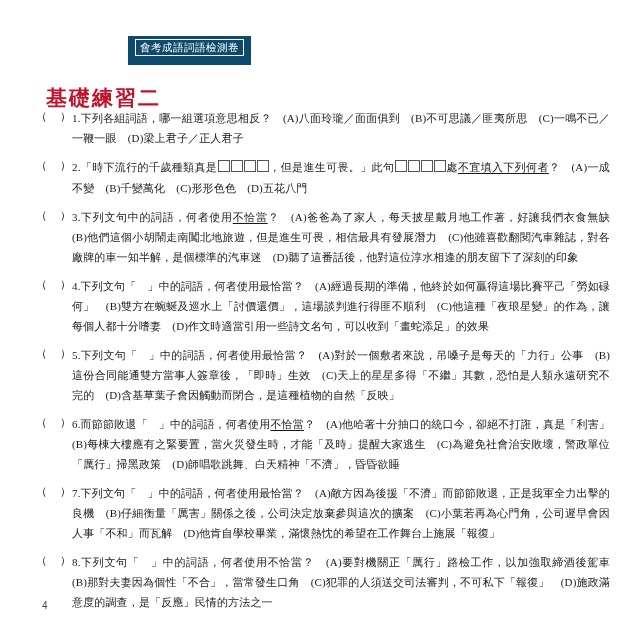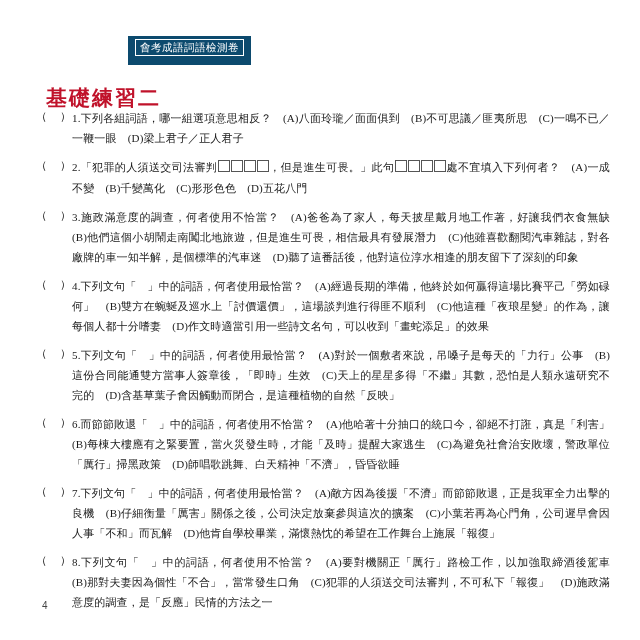--- a/index.html
+++ b/index.html
@@ -78,20 +78,21 @@
     font-size: 11px;
     line-height: 20px;
     text-align: justify;
     text-justify: inter-ideograph;
     letter-spacing: 0.15px;
   }
   .num {
     white-space: nowrap;
   }
   .uline {
+    text-decoration: underline;
     text-underline-offset: 1.5px;
   }
   .blanks {
     display: inline-block;
     vertical-align: -1px;
   }
   .blanks i {
     display: inline-block;
     width: 10px;
     height: 10px;
@@ -120,25 +121,25 @@
 
   <h1 class="title">基礎練習二</h1>
 
   <div class="qlist">
       <div class="q">
         <span class="paren">（　）</span>
         <span class="qbody"><span class="num">1.</span><span>下列各組詞語，哪一組選項意思相反？　(A)八面玲瓏／面面俱到　(B)不可思議／匪夷所思　(C)一鳴不已／一鞭一眼　(D)梁上君子／正人君子</span></span>
       </div>
       <div class="q">
         <span class="paren">（　）</span>
-        <span class="qbody"><span class="num">2.</span><span>「犯罪的人須送交司法審判</span><span class="blanks"><i></i><i></i><i></i><i></i></span><span>，但是進生可畏。」此句</span><span class="blanks"><i></i><i></i><i></i><i></i></span><span>處</span><span class="uline">不宜填入下列何者</span><span>？　(A)一成不變　(B)千變萬化　(C)形形色色　(D)五花八門</span></span>
+        <span class="qbody"><span class="num">2.</span><span>「時下流行的千歲種類真是</span><span class="blanks"><i></i><i></i><i></i><i></i></span><span>，但是進生可畏。」此句</span><span class="blanks"><i></i><i></i><i></i><i></i></span><span>處</span><span class="uline">不宜填入下列何者</span><span>？　(A)一成不變　(B)千變萬化　(C)形形色色　(D)五花八門</span></span>
       </div>
       <div class="q">
         <span class="paren">（　）</span>
-        <span class="qbody"><span class="num">3.</span><span>施政滿意度的調查，何者使用</span><span class="uline">不恰當</span><span>？　(A)爸爸為了家人，每天披星戴月地工作著，好讓我們衣食無缺　(B)他們這個小胡鬧走南闖北地旅遊，但是進生可畏，相信最具有發展潛力　(C)他雖喜歡翻閱汽車雜誌，對各廠牌的車一知半解，是個標準的汽車迷　(D)聽了這番話後，他對這位淳水相逢的朋友留下了深刻的印象</span></span>
+        <span class="qbody"><span class="num">3.</span><span>下列文句中的詞語，何者使用</span><span class="uline">不恰當</span><span>？　(A)爸爸為了家人，每天披星戴月地工作著，好讓我們衣食無缺　(B)他們這個小胡鬧走南闖北地旅遊，但是進生可畏，相信最具有發展潛力　(C)他雖喜歡翻閱汽車雜誌，對各廠牌的車一知半解，是個標準的汽車迷　(D)聽了這番話後，他對這位淳水相逢的朋友留下了深刻的印象</span></span>
       </div>
       <div class="q">
         <span class="paren">（　）</span>
         <span class="qbody"><span class="num">4.</span><span>下列文句「　」中的詞語，何者使用最恰當？　(A)經過長期的準備，他終於如何贏得這場比賽平己「勞如碌何」　(B)雙方在蜿蜒及巡水上「討價還價」，這場談判進行得匪不順利　(C)他這種「夜琅星變」的作為，讓每個人都十分嗜妻　(D)作文時適當引用一些詩文名句，可以收到「畫蛇添足」的效果</span></span>
       </div>
       <div class="q">
         <span class="paren">（　）</span>
         <span class="qbody"><span class="num">5.</span><span>下列文句「　」中的詞語，何者使用最恰當？　(A)對於一個敷者來說，吊嗓子是每天的「力行」公事　(B)這份合同能通雙方當事人簽章後，「即時」生效　(C)天上的星星多得「不繼」其數，恐怕是人類永遠研究不完的　(D)含基草葉子會因觸動而閉合，是這種植物的自然「反映」</span></span>
       </div>
       <div class="q">

